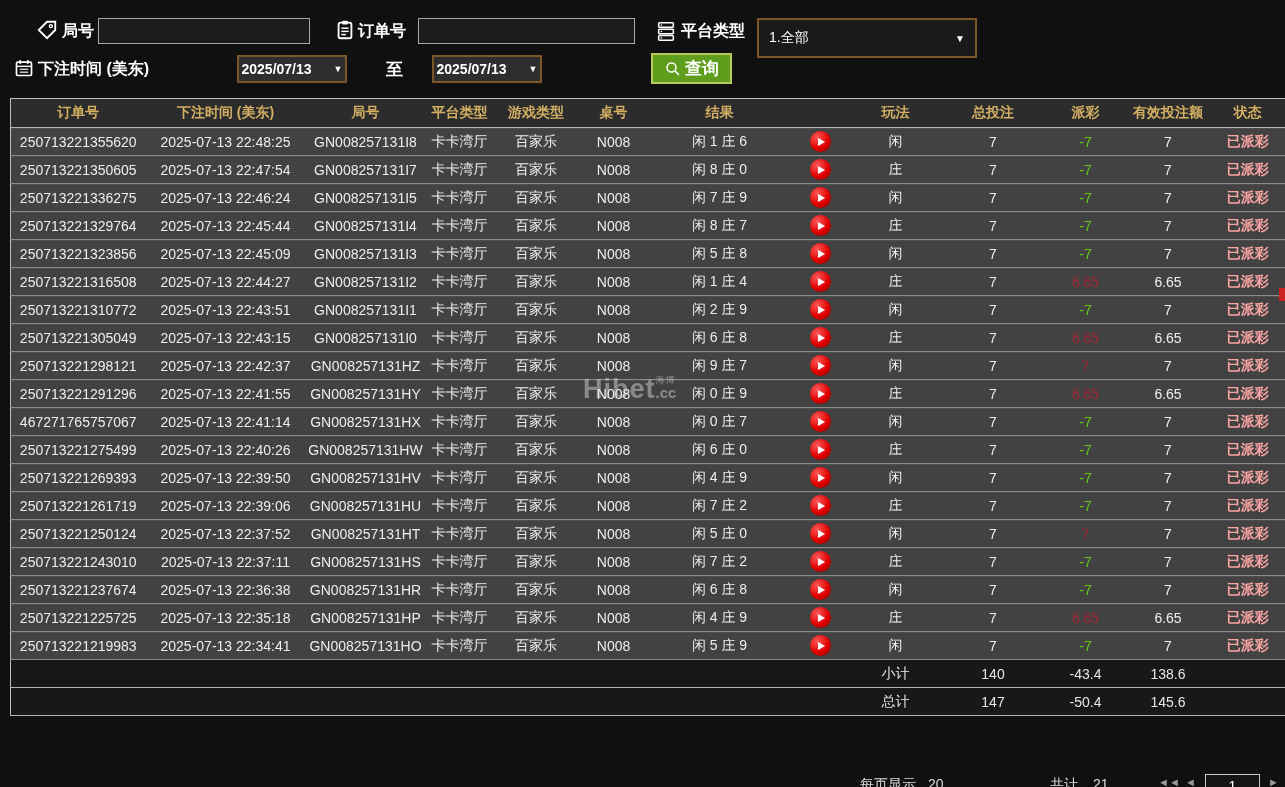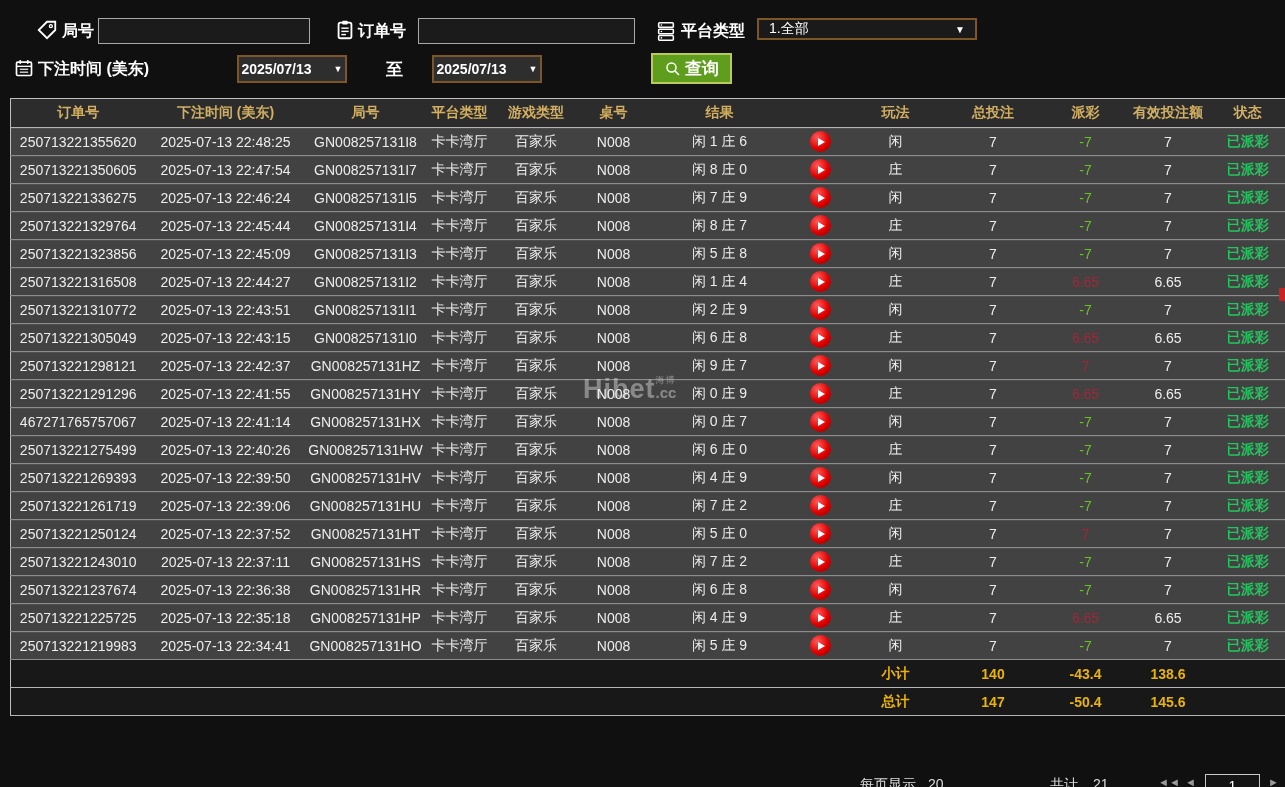--- a/index.html
+++ b/index.html
@@ -12,21 +12,21 @@
   }
   
   .flabel { position:absolute; color:#fff; font-weight:bold; font-size:16px; white-space:nowrap; }
   .icn { position:absolute; width:22px; height:22px; }
   .text-input {
     position:absolute; height:26px; background:#1b1b1b;
     border:1px solid #a8a8a8; color:#fff; font-size:14px; padding:0 6px;
     font-family:"Liberation Sans", sans-serif;
   }
   .select-box {
-    position:absolute; height:22px; background:#1a1a1a;
+    position:absolute; height:40px; background:#1a1a1a;
     border:2px solid #7d5526; color:#fff; font-size:14px;
     display:flex; align-items:center; padding:0 10px; cursor:pointer;
   }
   .select-box .arrow { margin-left:auto; font-size:10px; color:#fff; }
   .date-btn {
     position:absolute; height:28px; background:#2e2e2e;
     border:2px solid #7d5526; color:#fff; font-weight:bold; font-size:14px;
     display:flex; align-items:center; justify-content:center; gap:22px;
     padding:0 8px; cursor:pointer; font-family:"Liberation Sans", sans-serif;
   }
@@ -45,22 +45,22 @@
   }
   .records th {
     background:#2c2c2c; color:#d2af63; font-weight:bold; height:29px;
     font-size:14px; border-bottom:1px solid #b5b5b5; text-align:center;
   }
   .records td { height:28px; text-align:center; overflow:hidden; white-space:nowrap; }
   tr.data-row { background:#424242; }
   tr.data-row td { border-bottom:1px solid #8c8c8c; box-shadow: inset 0 1px 0 #4e4e4e; }
   .payout.loss { color:#6bc41e; }
   .payout.win  { color:#a32638; }
-  .status { color:#22c55e; font-weight:bold; }
-  tr.total-row { background:#181818; color:#eab308; font-weight:bold; }
+  .status { color:#fca5a5; font-weight:bold; }
+  tr.total-row { background:#181818; color:#e5e5e5; font-weight:normal; }
   tr.total-row td { border-bottom:1px solid #b5b5b5; }
   .replay {
     display:inline-flex; width:21px; height:21px; border-radius:50%;
     background:radial-gradient(circle at 35% 30%, #ff5a5a, #e00000 55%, #8f0000 100%);
     align-items:center; justify-content:center; vertical-align:middle; cursor:pointer;
   }
   .replay i {
     display:block; width:0; height:0; margin-left:2px;
     border-left:7px solid #fff; border-top:4px solid transparent; border-bottom:4px solid transparent;
   }

